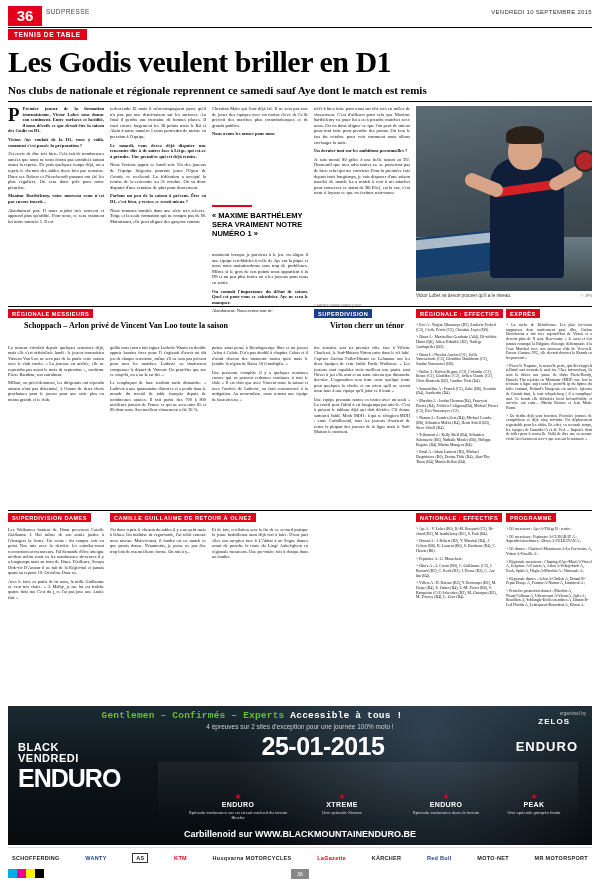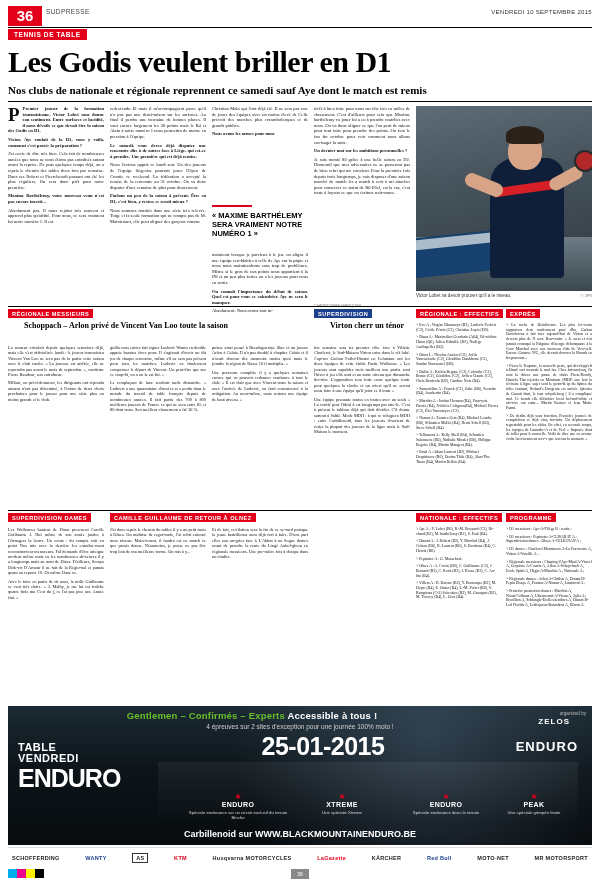--- a/index.html
+++ b/index.html
@@ -122,21 +122,21 @@
     background:
       radial-gradient(circle at 72% 22%, rgba(70,90,110,.55), transparent 45%),
       linear-gradient(180deg,#1b2a33 0%, #0d151a 45%, #070b0e 100%);
   }
   .ad .riders {
     position:absolute; left:150px; top:56px; width:420px; height:62px;
     background:linear-gradient(180deg,rgba(255,255,255,0.06),rgba(255,255,255,0));
   }
   .ad-top {
     position:absolute; left:0; top:4px; width:488px; text-align:center;
-    font-family:Liberation Sans, sans-serif; font-weight:bold; font-size:9.5px;
+    font-family:Liberation Mono, monospace; font-weight:bold; font-size:9.5px;
     color:#e8e8e8; letter-spacing:0.2px;
   }
   .ad-top .grn { color:#6bbf2a; }
   .ad-top .wht { color:#fff; }
   .ad-sub {
     position:absolute; left:0; top:17px; width:584px; text-align:center;
     font-family:"Liberation Sans", sans-serif; font-size:6.5px; color:#cfcfcf;
   }
   .ad-organized {
     position:absolute; right:6px; top:5px;
@@ -360,21 +360,21 @@
       <span class="grn">Gentlemen – Confirmés – Experts</span>
       <span class="wht">Accessible à tous !</span>
     </div>
     <div class="ad-sub">4 épreuves sur 2 sites d'exception pour une journée 100% moto !</div>
     <div class="ad-organized">organized by</div>
     <div class="ad-zelos">ZELOS</div>
     <div class="ad-date">25-01-2015</div>
     <div class="ad-binche">ENDURO</div>
 
     <div class="ad-logo">
-      <div class="l1">TABLE</div>
+      <div class="l1">BLACK</div>
       <div class="l2">VENDREDI</div>
       <div class="l3">ENDURO</div>
     </div>
 
     <div class="ad-ev" style="left:178px;">
       <div class="star">★</div>
       <div class="nm">ENDURO</div>
       <div class="ds">Spéciale endurance sur un circuit exclusif du terrain Binche</div>
     </div>
     <div class="ad-ev" style="left:282px;">

